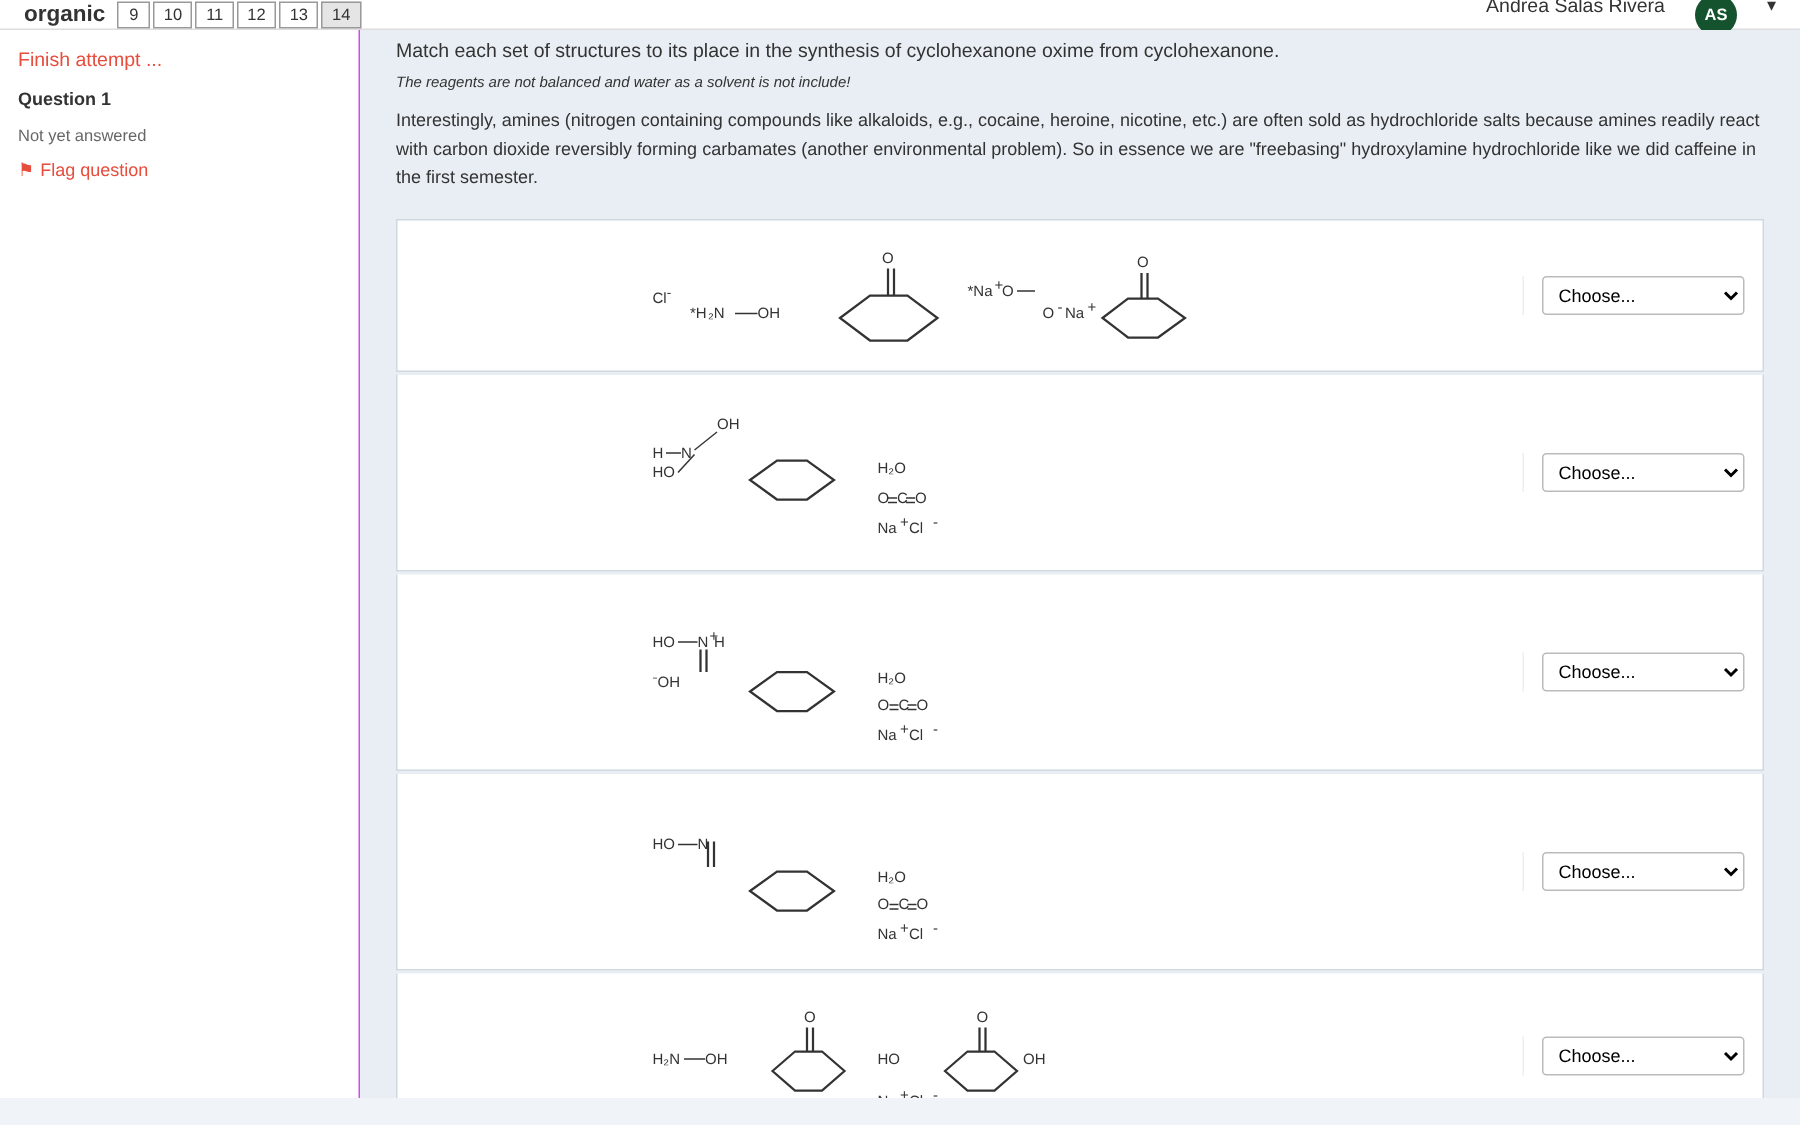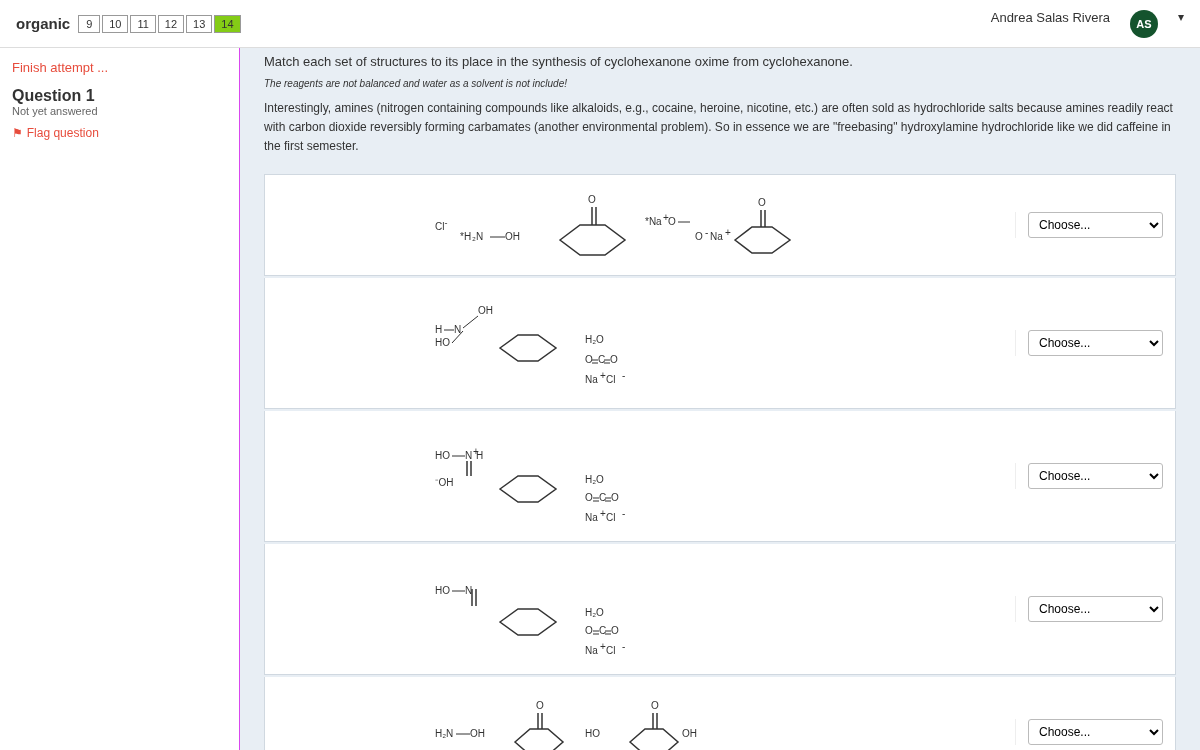--- a/index.html
+++ b/index.html
@@ -1,45 +1,45 @@
 <!DOCTYPE html>
 <html><head>
   <meta charset="utf-8">
   <style>
     * { box-sizing: border-box; margin: 0; padding: 0; }
     body { font-family: Arial, sans-serif; font-size: 13px; background: #f0f4f8; color: #333; }
 
     .top-bar {
       display: flex; align-items: center; justify-content: space-between;
       background: #fff; padding: 6px 16px; border-bottom: 1px solid #ddd;
-      height: 48px;
+      height: 20px;
     }
     .top-bar-left { display: flex; align-items: center; gap: 8px; }
     .app-title { font-size: 15px; font-weight: 600; color: #333; }
     .question-tabs { display: flex; gap: 2px; }
     .q-tab {
       border: 1px solid #999; background: #fff; padding: 2px 6px;
       font-size: 11px; cursor: pointer; min-width: 22px; text-align: center;
     }
-    .q-tab.active { background: #84cc16; border-color: #999; }
+    .q-tab.active { background: #e5e5e5; border-color: #999; }
     .top-bar-right { display: flex; align-items: flex-start; gap: 20px; }
     .user-avatar {
       width: 28px; height: 28px; border-radius: 50%; background: #14532d;
       display: flex; align-items: center; justify-content: center;
       color: white; font-size: 11px; font-weight: bold;
     }
     .user-name { font-size: 13px; color: #333; }
 
     .main-layout { display: flex; height: calc(750px - 38px); }
 
     .sidebar {
       width: 240px; min-width: 240px; background: #fff; border-right: 1px solid #d946ef;
       padding: 12px; overflow-y: auto;
     }
-    .sidebar-question-label { font-size: 16px; margin-bottom: 0; font-weight: bold; }
+    .sidebar-question-label { font-size: 12px; margin-bottom: 12px; font-weight: bold; }
     .sidebar-question-label strong { color: #333; }
     .not-answered { font-size: 11px; color: #666; margin-bottom: 8px; }
     .flag-question {
       display: inline-flex; align-items: center; gap: 4px;
       color: #e74c3c; font-size: 12px; cursor: pointer; background: none; border: none;
     }
     .finish-attempt { color: #e74c3c; font-size: 13px; cursor: pointer; display: block; margin-bottom: 12px; }
 
     .content-area {
       flex: 1; overflow-y: auto; padding: 4px 24px; background: #e8eef4;

